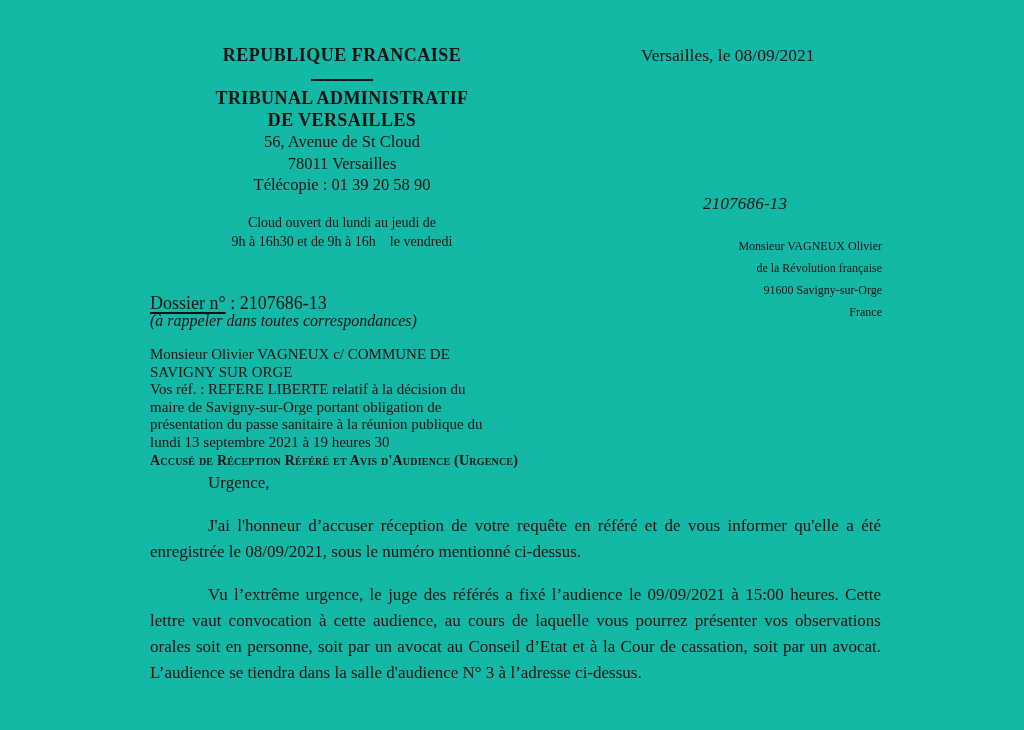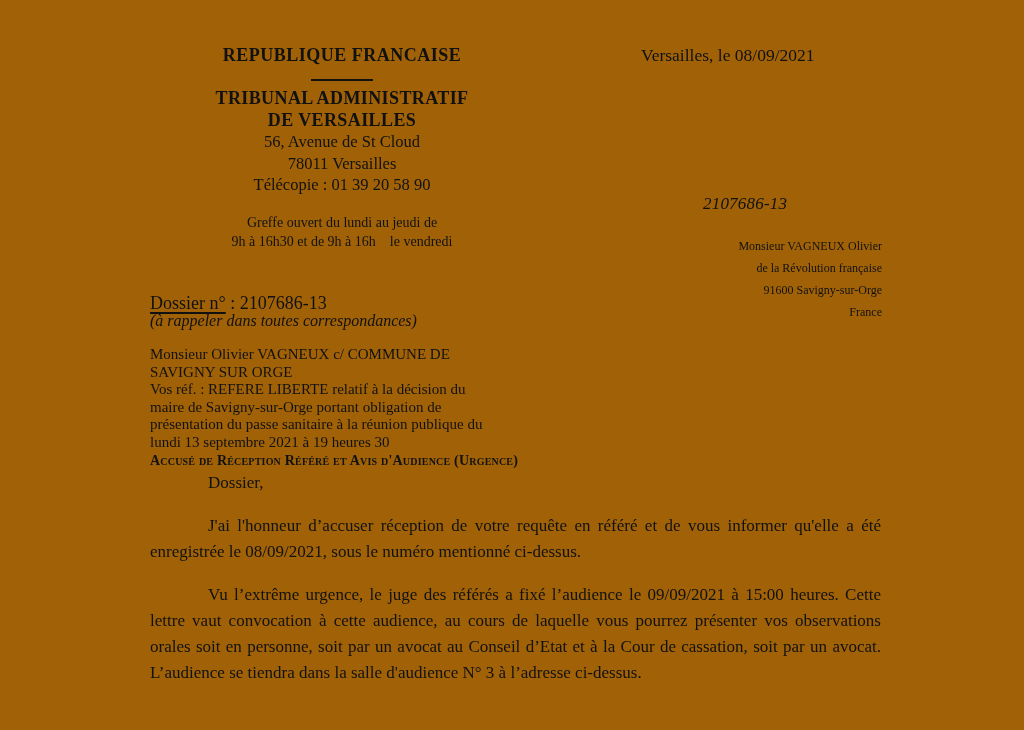--- a/index.html
+++ b/index.html
@@ -4,21 +4,21 @@
 <style>
   html, body {
     margin: 0;
     padding: 0;
     background: #e8e8e8;
   }
   .page {
     position: relative;
     width: 1024px;
     height: 730px;
-    background: #a16207;
+    background: #14b8a6;
     overflow: hidden;
     font-family: "Liberation Serif", "DejaVu Serif", serif;
     color: #111111;
   }
   
   .left-header {
     position: absolute;
     left: 150px;
     top: 44px;
     width: 384px;
@@ -140,21 +140,21 @@
 
   <div class="left-header">
     <div class="republic">REPUBLIQUE FRANCAISE</div>
     <div class="header-divider"></div>
     <div class="court-line">TRIBUNAL ADMINISTRATIF</div>
     <div class="court-line">DE VERSAILLES</div>
     <div class="addr-line">56, Avenue de St Cloud</div>
     <div class="addr-line">78011 Versailles</div>
     <div class="addr-line">Télécopie : 01 39 20 58 90</div>
     <div class="hours-block">
-      <div>Greffe ouvert du lundi au jeudi de</div>
+      <div>Cloud ouvert du lundi au jeudi de</div>
       <div class="prewrap">9h à 16h30 et de 9h à 16h    le vendredi</div>
     </div>
   </div>
 
   <div class="date-line">Versailles, le 08/09/2021</div>
 
   <div class="case-ref-italic">2107686-13</div>
 
   <div class="recipient">
     <div>Monsieur VAGNEUX Olivier</div>
@@ -171,18 +171,18 @@
       <div>SAVIGNY SUR ORGE</div>
       <div>Vos réf. : REFERE LIBERTE relatif à la décision du</div>
       <div>maire de Savigny-sur-Orge portant obligation de</div>
       <div>présentation du passe sanitaire à la réunion publique du</div>
       <div>lundi 13 septembre 2021 à 19 heures 30</div>
     </div>
     <div class="subject-line">Accusé de Réception Référé et Avis d'Audience (Urgence)</div>
   </div>
 
   <div class="body-block">
-    <p>Dossier,</p>
+    <p>Urgence,</p>
     <p class="para">J'ai l'honneur d’accuser réception de votre requête en référé et de vous informer qu'elle a été enregistrée le 08/09/2021, sous le numéro mentionné ci-dessus.</p>
     <p class="para">Vu l’extrême urgence, le juge des référés a fixé l’audience le 09/09/2021 à 15:00 heures. Cette lettre vaut convocation à cette audience, au cours de laquelle vous pourrez présenter vos observations orales soit en personne, soit par un avocat au Conseil d’Etat et à la Cour de cassation, soit par un avocat. L’audience se tiendra dans la salle d'audience N° 3 à l’adresse ci-dessus.</p>
   </div>
 
 </div>
 
 </body></html>

